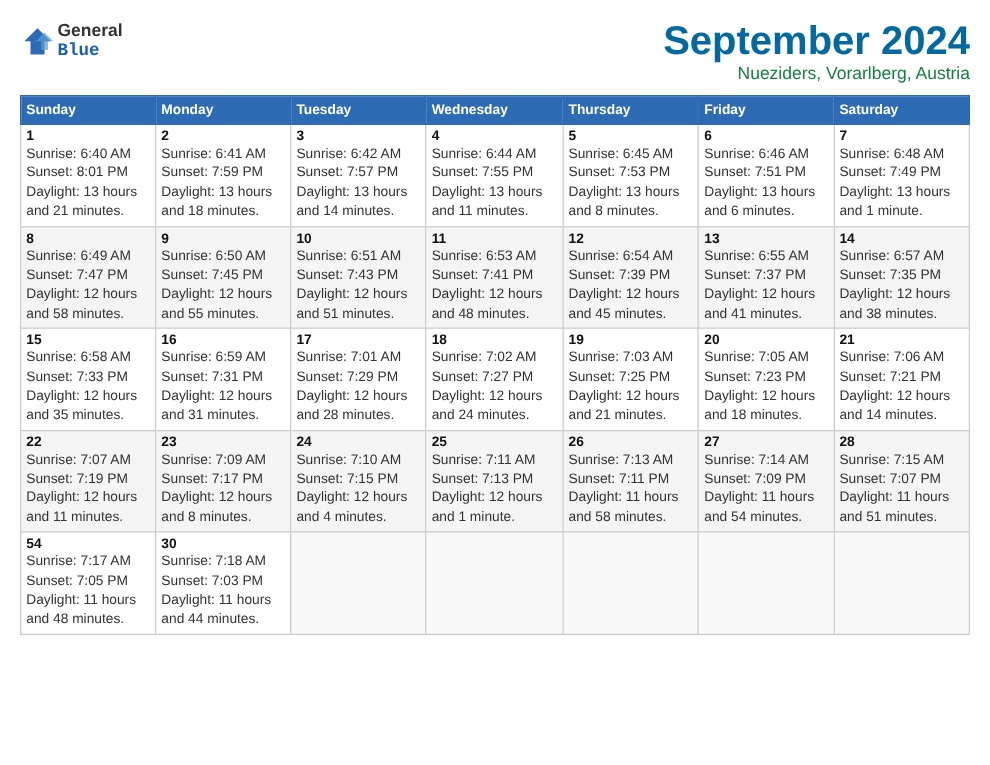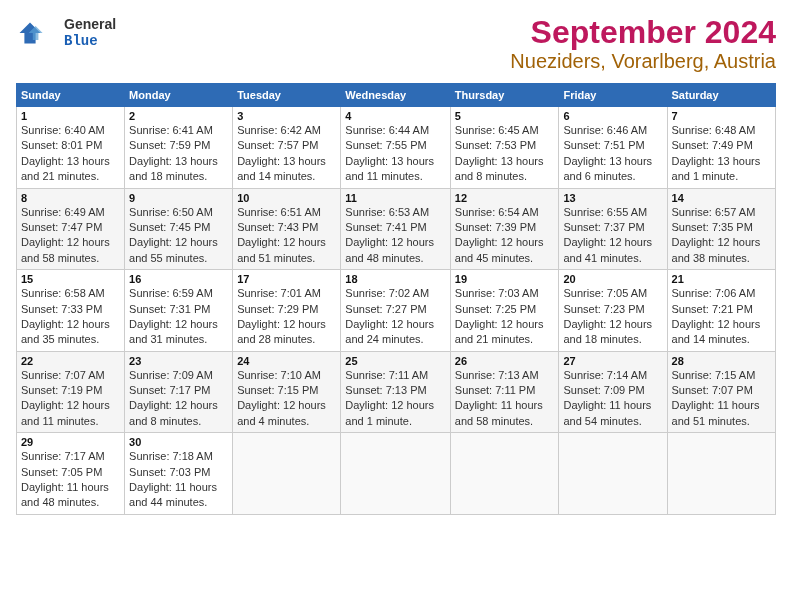--- a/index.html
+++ b/index.html
@@ -16,46 +16,46 @@
     }
     .header {
       display: flex;
       justify-content: space-between;
       align-items: flex-start;
       margin-bottom: 10px;
     }
     .logo {
       display: flex;
       align-items: center;
-      gap: 20px;
+      gap: 2px;
     }
     .logo-text {
       font-size: 14px;
       font-weight: bold;
       color: #333;
       line-height: 1.2;
     }
     .logo-text .general { display: block; }
     .logo-text .blue { display: block; color: #1a5fb4; font-family: Liberation Mono, monospace; }
     .logo-icon {
       width: 28px;
       height: 28px;
     }
     .title-block {
       text-align: right;
     }
     .month-title {
       font-size: 32px;
       font-weight: bold;
-      color: #be185d;
+      color: #0369a1;
       line-height: 1;
     }
     .subtitle {
-      font-size: 20px;
-      color: #a16207;
+      font-size: 14px;
+      color: #15803d;
       margin-top: 2px;
     }
     .calendar {
       width: 100%;
       border-collapse: collapse;
       font-size: 9.5px;
     }
     .calendar th {
       background: #2e6bb5;
       color: #fff;
@@ -354,21 +354,21 @@
         <span class="day-num">28</span>
         <div class="day-info">
           <span>Sunrise: 7:15 AM</span><br>
           <span>Sunset: 7:07 PM</span><br>
           <span>Daylight: 11 hours and 51 minutes.</span>
         </div>
       </td>
         </tr>
         <tr>
           <td>
-        <span class="day-num">29</span>
+        <span class="day-num">54</span>
         <div class="day-info">
           <span>Sunrise: 7:17 AM</span><br>
           <span>Sunset: 7:05 PM</span><br>
           <span>Daylight: 11 hours and 48 minutes.</span>
         </div>
       </td>
           <td>
         <span class="day-num">30</span>
         <div class="day-info">
           <span>Sunrise: 7:18 AM</span><br>

